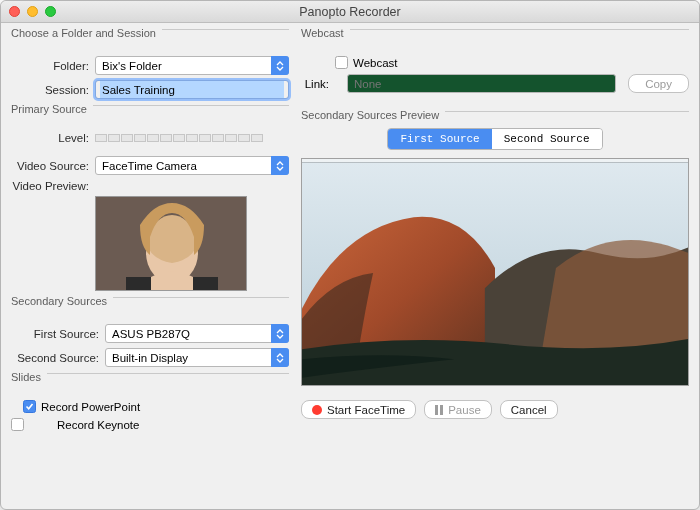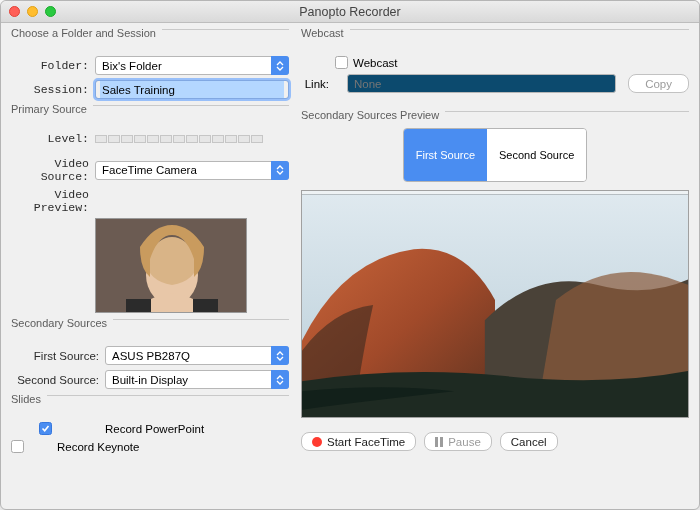--- a/index.html
+++ b/index.html
@@ -13,37 +13,37 @@
 .tmax  { background: #29c940; border: .5px solid #1aab2b; }
 .title { flex: 1; text-align: center; font-size: 12.5px; color: #444; }
 .content { display: flex; padding: 6px 10px 8px 10px; gap: 12px; }
 .col-left { width: 278px; }
 .col-right { flex: 1; }
 .fieldset { border: none; border-top: 1px solid #c9c9c9; margin-top: 6px; padding-top: 6px; }
 .fieldset .legend { font-size: 11px; color: #5c5c5c; position: relative; top: -13px; background: #f0f0f0; padding-right: 6px; display: inline-block; text-align: right; }
 .fieldset-nb { margin-top: 0; }
 .row { display: flex; align-items: center; font-size: 11.5px; margin-top: 2px; }
 .row + .row { margin-top: 5px; }
-.label { width: 84px; text-align: right; padding-right: 6px; color: #2b2b2b; font-family: Liberation Mono, monospace; }
+.label { width: 84px; text-align: right; padding-right: 6px; color: #2b2b2b; }
 .label2 { width: 94px; text-align: right; padding-right: 6px; color: #2b2b2b; font-size: 11.5px; }
 .select { flex: 1; position: relative; }
 .select input { width: 100%; height: 19px; font-size: 11.5px; padding: 1px 22px 1px 6px; border: 1px solid #b7b7b7; border-radius: 3px; background: #fff; }
 .select .arrows { position: absolute; right: 0; top: 0; width: 18px; height: 19px; background: #4a8df1; border-radius: 0 3px 3px 0; display: flex; flex-direction: column; align-items: center; justify-content: center; }
 .arrows svg { display:block; }
-.textinput { flex: 1; height: 19px; font-size: 11.5px; padding: 1px 6px; border: 1px solid #b7b7b7; border-radius: 3px; background: #0c4a6e; }
+.textinput { flex: 1; height: 19px; font-size: 11.5px; padding: 1px 6px; border: 1px solid #b7b7b7; border-radius: 3px; background: #14532d; }
 .textinput.focused { outline: 3px solid rgba(94,158,255,0.6); outline-offset: -1px; }
 .sel-blue::selection { background: #b4d7ff; }
 .level { display: flex; gap: 1px; }
 .level div { width: 12px; height: 8px; background: #e6e6e6; border: 1px solid #c6c6c6; }
 .preview { margin-left: 84px; margin-top: 4px; width: 152px; height: 95px; background: #333; border: 1px solid #999; position: relative; overflow: hidden; }
 .checkbox { width: 13px; height: 13px; border: 1px solid #aaa; border-radius: 2.5px; background: #fff; margin-right: 5px; display:inline-flex; align-items:center; justify-content:center; }
 .checkbox.checked { background: #4a8df1; border-color: #3677de; }
 .checkbox.checked svg { display:block; }
 .segment { display: inline-flex; border: 1px solid #b5b5b5; border-radius: 4px; overflow: hidden; font-size: 11px; }
-.segment div { padding: 20px 12px; background: #fff; }
+.segment div { padding: 4px 12px; background: #fff; font-family: Liberation Mono, monospace; }
 .segment .on { background: #4a8df1; color: #fff; }
 .secprev { margin-top: 8px; border: 1px solid #a0a0a0; background: #111; width: 100%; height: 228px; position: relative; overflow:hidden; }
 .btnbar { display: flex; gap: 8px; align-items: center; margin-top: 14px; }
 .btn { border: 1px solid #c2c2c2; background: #fff; border-radius: 8px; font-size: 11.5px; padding: 2.5px 10px; display: inline-flex; align-items: center; gap: 5px; color:#222; }
 .btn.disabled { color: #9c9c9c; }
 .btn.copy { padding: 2.5px 16px; }
 .recdot { width: 10px; height: 10px; border-radius: 50%; background: #ff3b30; }
 .pauseicon { display:inline-flex; gap:2px; }
 .pauseicon div { width:3px; height:10px; background:#9c9c9c; }
 .linkrow { display:flex; align-items:center; gap:12px; }
@@ -165,21 +165,21 @@
               <svg width="8" height="5">
                   <path d="M1 1 L4 4 L7 1" stroke="#fff" stroke-width="1.3" fill="none"></path>
                 </svg>
             </div>
           </div>
         </div>
       </div>
 
       <div class="fieldset">
         <span class="legend">Slides</span>
-        <div class="row" style="margin-left:28px;gap:48px;">
+        <div class="row" style="margin-left:12px;">
           <span class="checkbox checked">
             <svg width="9" height="9">
                 <path d="M1.5 4.5 L3.7 6.7 L7.5 2" stroke="#fff" stroke-width="1.6" fill="none"></path>
               </svg>
           </span>
           <span>Record PowerPoint</span>
         </div>
         <div class="row" style="gap:28px;">
           <span class="checkbox"></span>
           <span>Record Keynote</span>

